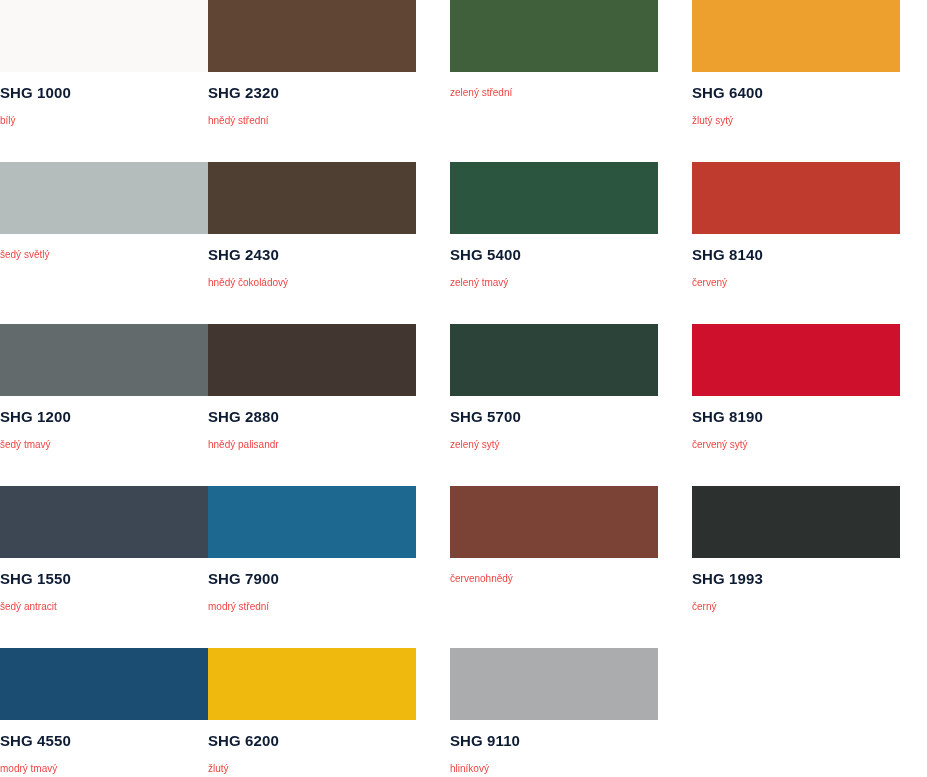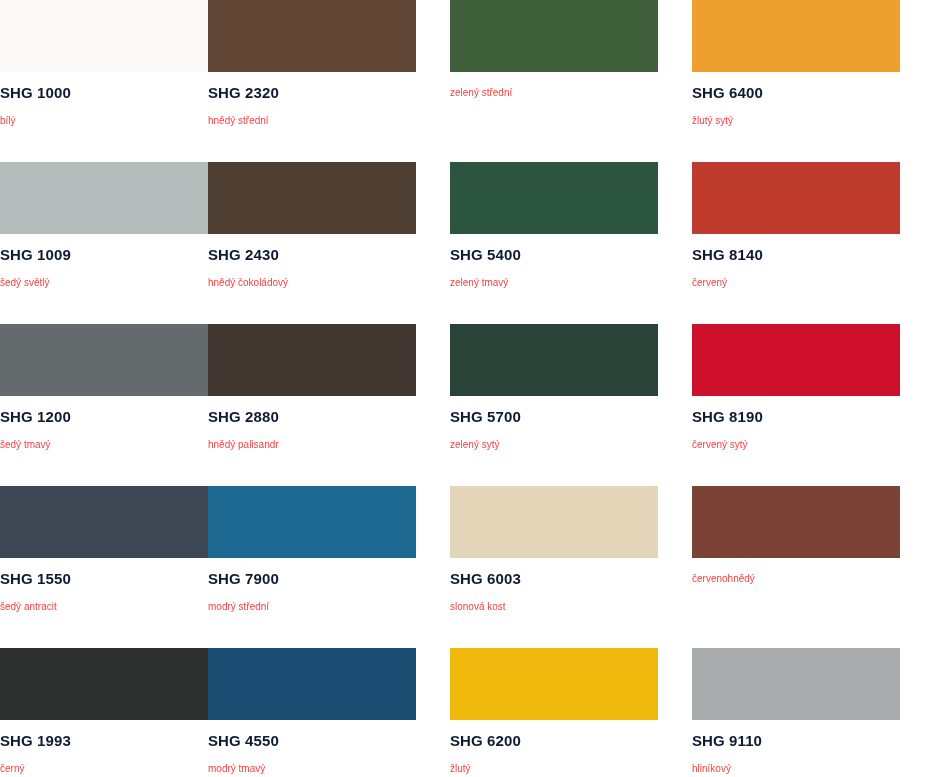--- a/index.html
+++ b/index.html
@@ -64,21 +64,20 @@
       <div class="swatch-chip" style="background-color: rgb(64, 96, 59);"></div>
       <div class="swatch-desc">zelený střední</div>
     </div>
     <div class="swatch-card">
       <div class="swatch-chip" style="background-color: rgb(237, 160, 45);"></div>
       <div class="swatch-code">SHG 6400</div>
       <div class="swatch-desc">žlutý sytý</div>
     </div>
     <div class="swatch-card">
       <div class="swatch-chip" style="background-color: rgb(181, 189, 188);"></div>
-      <div class="swatch-code">SHG 1009</div>
       <div class="swatch-desc">šedý světlý</div>
     </div>
     <div class="swatch-card">
       <div class="swatch-chip" style="background-color: rgb(79, 63, 51);"></div>
       <div class="swatch-code">SHG 2430</div>
       <div class="swatch-desc">hnědý čokoládový</div>
     </div>
     <div class="swatch-card">
       <div class="swatch-chip" style="background-color: rgb(44, 85, 64);"></div>
       <div class="swatch-code">SHG 5400</div>
@@ -113,25 +112,20 @@
       <div class="swatch-chip" style="background-color: rgb(60, 71, 83);"></div>
       <div class="swatch-code">SHG 1550</div>
       <div class="swatch-desc">šedý antracit</div>
     </div>
     <div class="swatch-card">
       <div class="swatch-chip" style="background-color: rgb(28, 104, 145);"></div>
       <div class="swatch-code">SHG 7900</div>
       <div class="swatch-desc">modrý střední</div>
     </div>
     <div class="swatch-card">
-      <div class="swatch-chip" style="background-color: rgb(227, 214, 184);"></div>
-      <div class="swatch-code">SHG 6003</div>
-      <div class="swatch-desc">slonová kost</div>
-    </div>
-    <div class="swatch-card">
       <div class="swatch-chip" style="background-color: rgb(122, 67, 54);"></div>
       <div class="swatch-desc">červenohnědý</div>
     </div>
     <div class="swatch-card">
       <div class="swatch-chip" style="background-color: rgb(44, 48, 47);"></div>
       <div class="swatch-code">SHG 1993</div>
       <div class="swatch-desc">černý</div>
     </div>
     <div class="swatch-card">
       <div class="swatch-chip" style="background-color: rgb(27, 77, 115);"></div>

